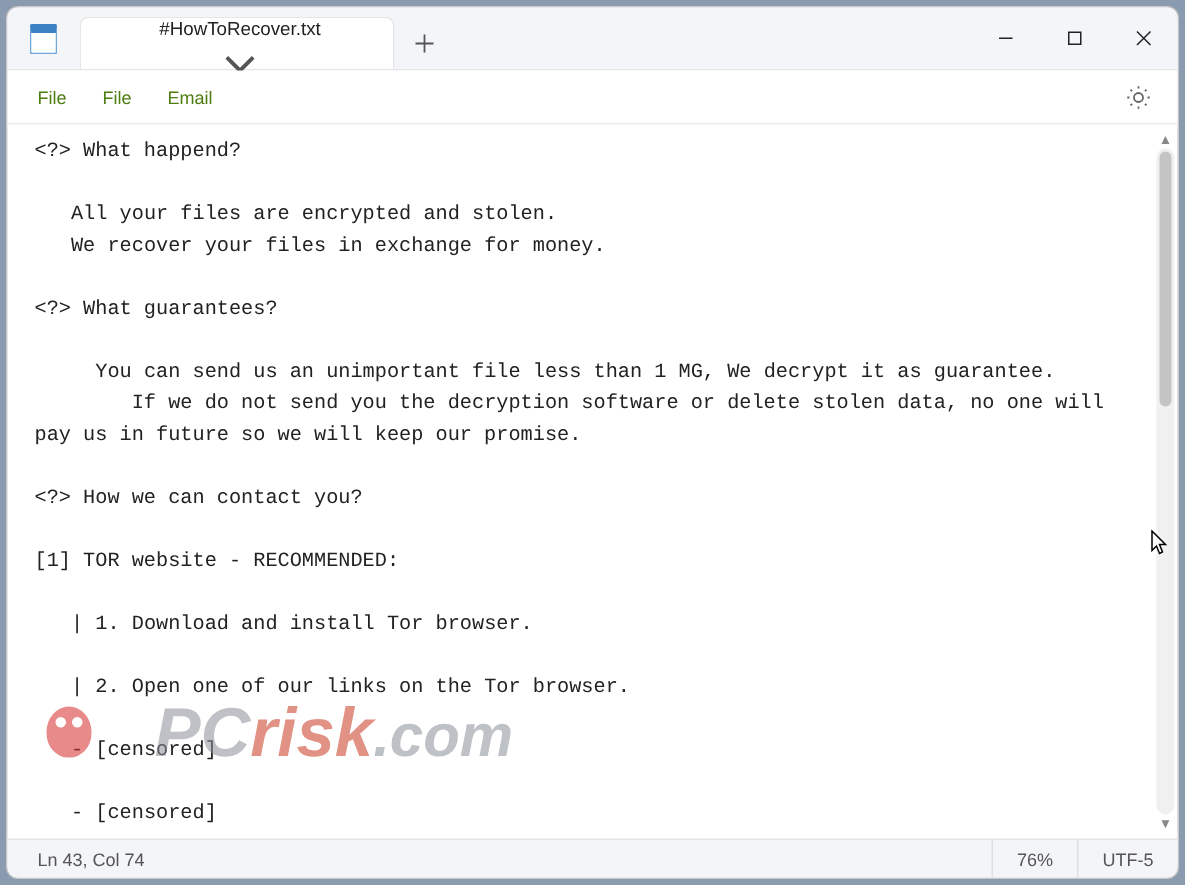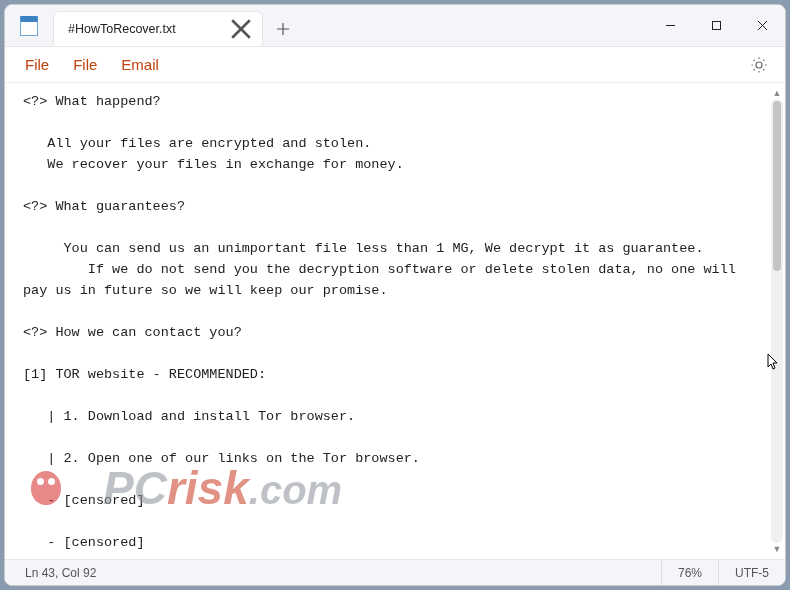--- a/index.html
+++ b/index.html
@@ -48,20 +48,21 @@
   align-items: center;
   background: #fff;
   border-top-left-radius: 6px;
   border-top-right-radius: 6px;
   margin-top: 6px;
   padding: 0 10px 0 14px;
   min-width: 210px;
   gap: 10px;
   border: 1px solid #e6e6e6;
   border-bottom: none;
+  flex-direction: column;
 }
 .tab-title { flex: 1; font-size: 12.5px; color: #222; }
 .tab-close {
   width: 22px; height: 22px;
   display: flex; align-items: center; justify-content: center;
   color: #555; font-size: 14px;
   border-radius: 4px;
 }
 .new-tab {
   width: 40px;
@@ -82,22 +83,22 @@
   height: 36px;
   background: #fff;
   display: flex;
   align-items: center;
   padding: 0 10px;
   gap: 4px;
   border-bottom: 1px solid #ededed;
 }
 .menu-item {
   padding: 6px 10px;
-  font-size: 15px;
-  color: #c2410c;
+  font-size: 12px;
+  color: #4d7c0f;
   border-radius: 4px;
 }
 .menubar-spacer { flex: 1; }
 .settings-btn {
   width: 32px; height: 32px;
   display: flex; align-items: center; justify-content: center;
   color: #555;
 }
 
 .content-wrap {
@@ -310,19 +311,19 @@
         <span class="wm-pc">PC</span><span class="wm-risk">risk</span><span class="wm-com">.com</span>
       </span>
     </div>
 
     <svg class="cursor" viewBox="0 0 12 18">
       <path d="M1 1 L1 14 L4 11 L6 16 L8 15 L6 10 L10 10 Z" fill="#fff" stroke="#000" stroke-width="1"></path>
     </svg>
   </div>
 
   <div class="statusbar">
-    <div class="status-cell">Ln 43, Col 92</div>
+    <div class="status-cell">Ln 43, Col 74</div>
     <div class="status-spacer"></div>
     <div class="status-cell">76%</div>
     <div class="status-cell">UTF-5</div>
   </div>
 
 </div>
 
 </body></html>

